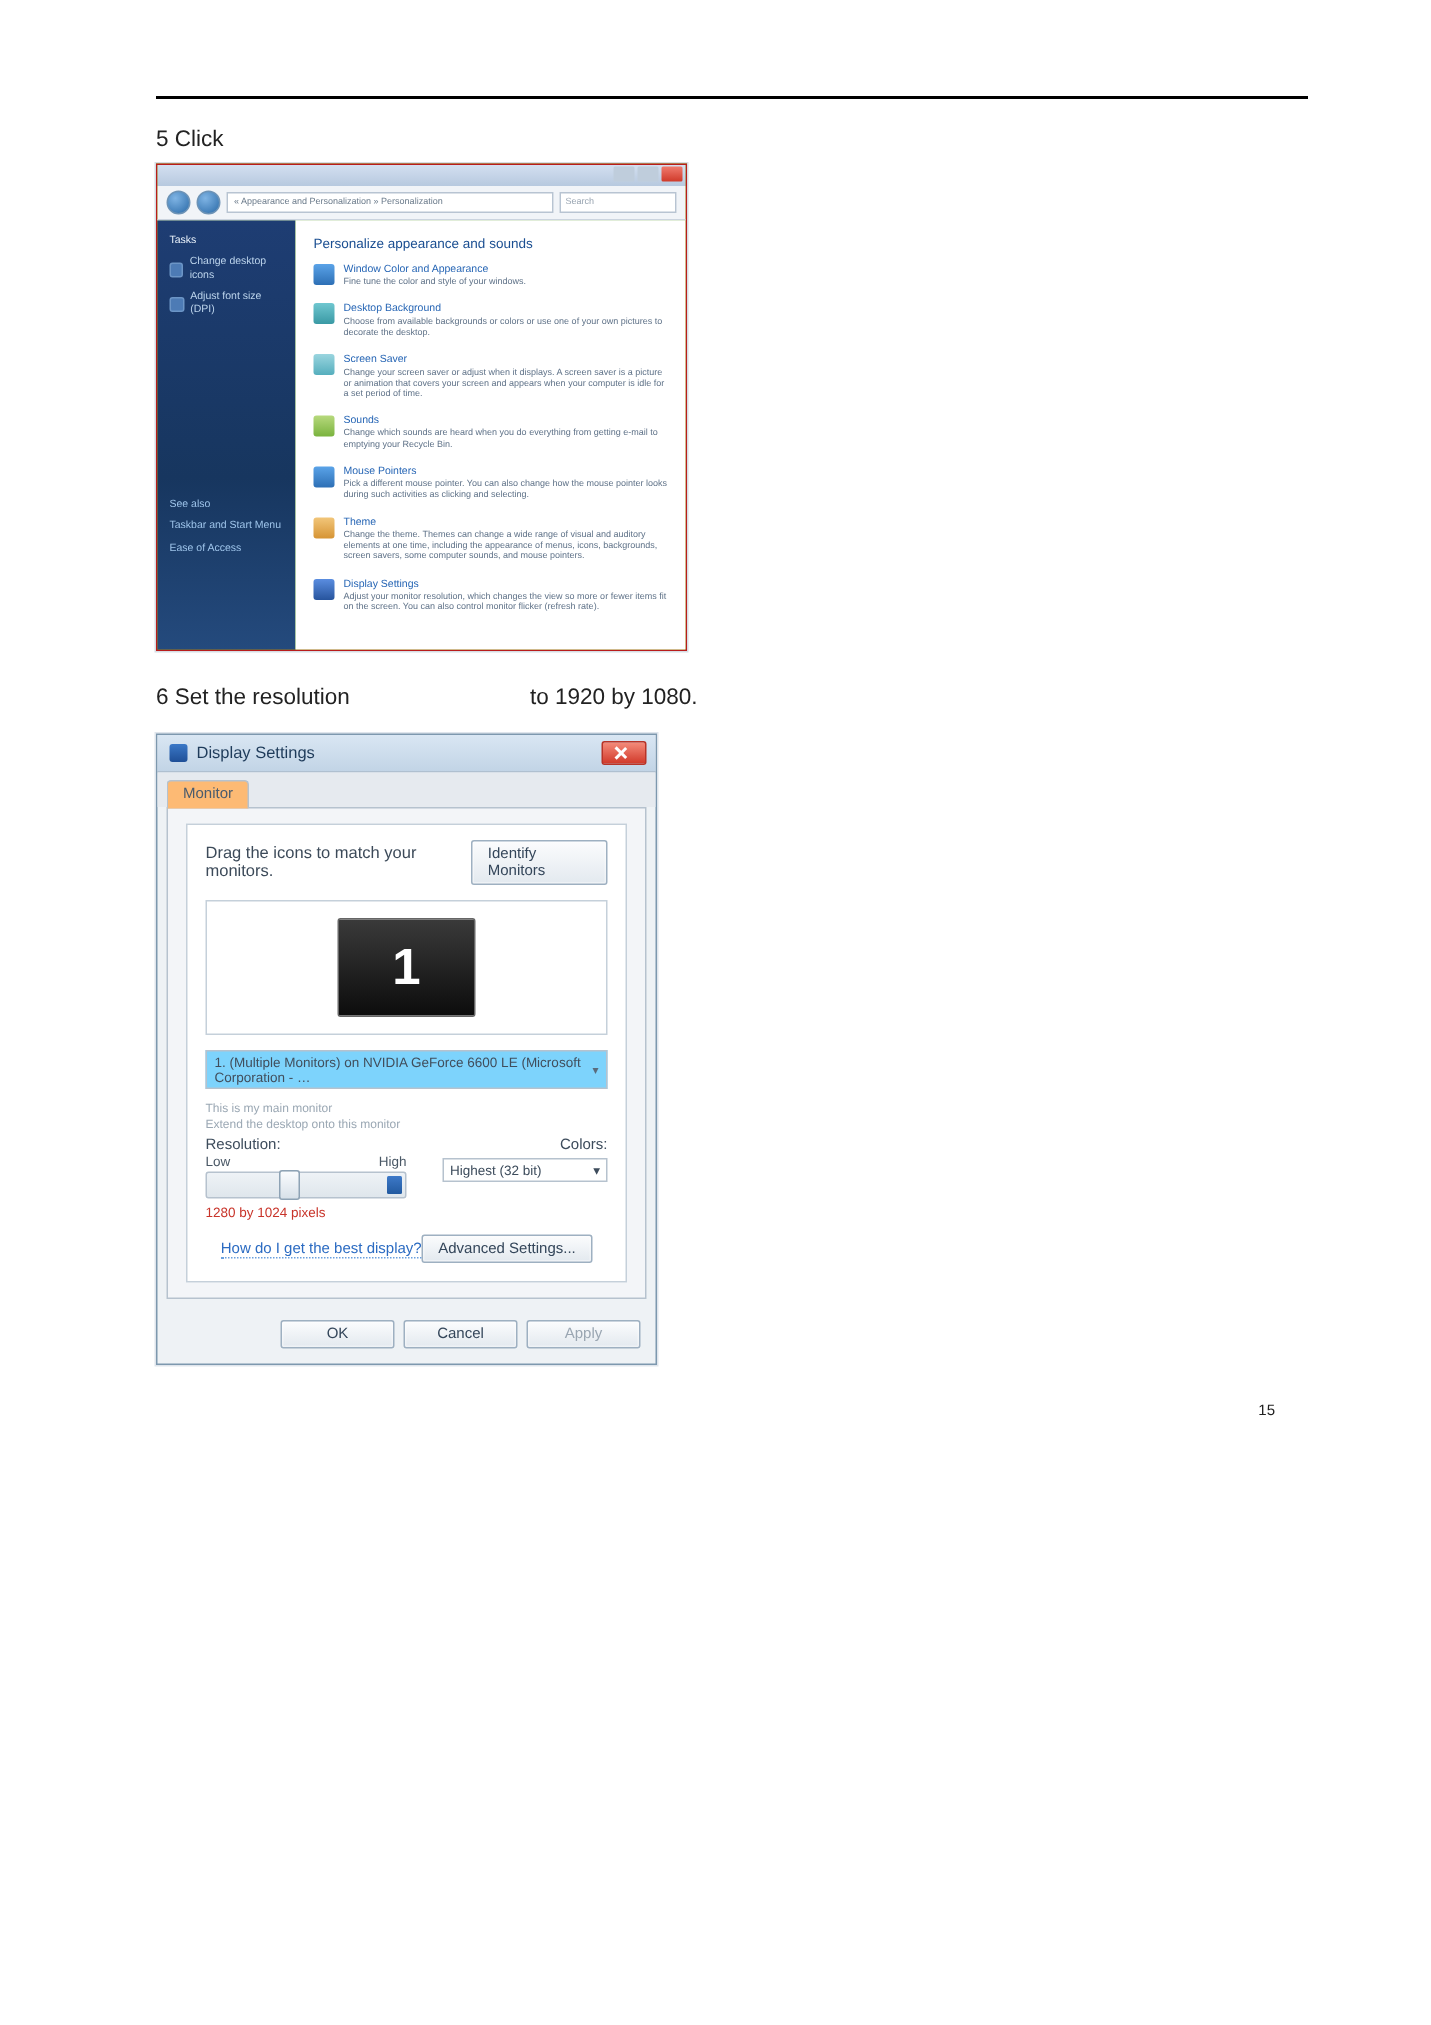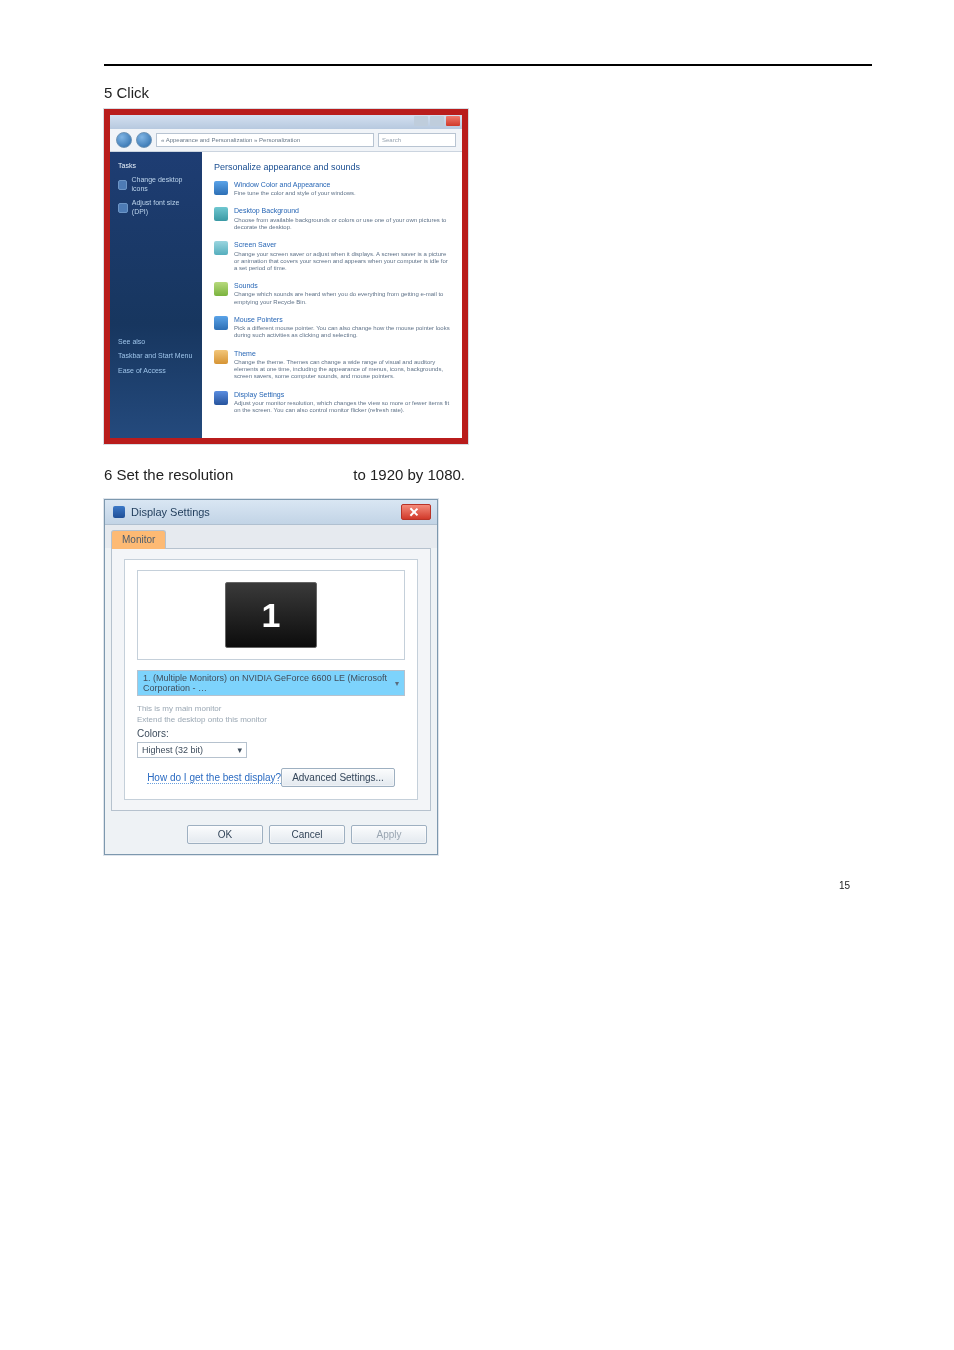--- a/index.html
+++ b/index.html
@@ -27,21 +27,21 @@
   }
   .step6-row {
     display: flex;
     align-items: baseline;
     gap: 120px;
     margin-top: 22px;
   }
   
   .win1 {
     width: 352px;
-    border: 6px solid #b91c1c;
+    border: 1px solid #b91c1c;
     background: #84cc16;
     font-size: 7px;
     line-height: 1.2;
     box-shadow: 0 0 0 1px #d7dde4;
   }
   .win1-titlebar {
     height: 14px;
     background: linear-gradient(#d3dff0, #b7c9df);
     position: relative;
   }
@@ -182,21 +182,21 @@
     border-radius:2px; position:relative; margin:2px 0 2px 0;
   }
   .slider .thumb {
     position:absolute; top:-2px; left:36%; width:12px; height:18px;
     background:linear-gradient(#fafcfe,#d8e1e9); border:1px solid #8ea3b5; border-radius:2px;
   }
   .sliderend { position:absolute; right:2px; top:2px; bottom:2px; width:10px;
     background:linear-gradient(#3d79c8,#225aa0); border-radius:1px;}
   .restxt { color:#c8342a; font-size:9px; margin-top:4px;}
   .colcol { width:110px; }
-  .colcol .h { font-size:10px; color:#3d4c5c; margin-bottom:3px;}
+  .colcol .h { font-size:10px; color:#3d4c5c; margin-bottom:3px;text-align:right;}
   .droptiny {
     display:flex; justify-content:space-between; align-items:center;
     background:#fff; border:1px solid #b6c2ce; padding:2px 4px; font-size:9px; color:#3d4c5c;
   }
   .linkrow { display:flex; justify-content:center; align-items:center; margin-top:10px;}
   .linkrow a { color:#2b6bc2; font-size:10px; text-decoration:none; border-bottom:1px dotted #6aa0de;}
   .dlgbtns {
     display:flex; justify-content:flex-end; gap:6px;
     padding:8px 10px 10px 0;
     margin-left:39px;
@@ -291,31 +291,47 @@
           <span class="w2ic"></span>
           <span>Display Settings</span>
         </span>
       <span class="closebtn"></span>
     </div>
     <div class="tabstrip">
       <span class="tab">Monitor</span>
     </div>
     <div class="tabpanel">
       <div class="innerbox">
+        <div class="matchrow">
+          <span class="lbl">Drag the icons to match your monitors.</span>
+          <span class="btn">Identify Monitors</span>
+        </div>
         <div class="monitorstage">
           <div class="monitor">1</div>
         </div>
         <div class="seldrop">
           <span>1. (Multiple Monitors) on NVIDIA GeForce 6600 LE (Microsoft Corporation - …</span>
             <span class="arrow">▾</span>
         </div>
         <div class="grayline">This is my main monitor</div>
         <div class="grayline">Extend the desktop onto this monitor</div>
 
         <div class="sliderrow">
+          <div class="slidercol">
+            <div class="reslabel">Resolution:</div>
+            <div class="sliderlbls">
+              <span>Low</span>
+              <span>High</span>
+            </div>
+            <div class="slider">
+              <div class="thumb"></div>
+              <div class="sliderend"></div>
+            </div>
+            <div class="restxt">1280 by 1024 pixels</div>
+          </div>
           <div class="colcol">
             <div class="h">Colors:</div>
             <div class="droptiny">
               <span>Highest (32 bit)</span>
                 <span>▾</span>
             </div>
           </div>
         </div>
 
         <div class="linkrow">

